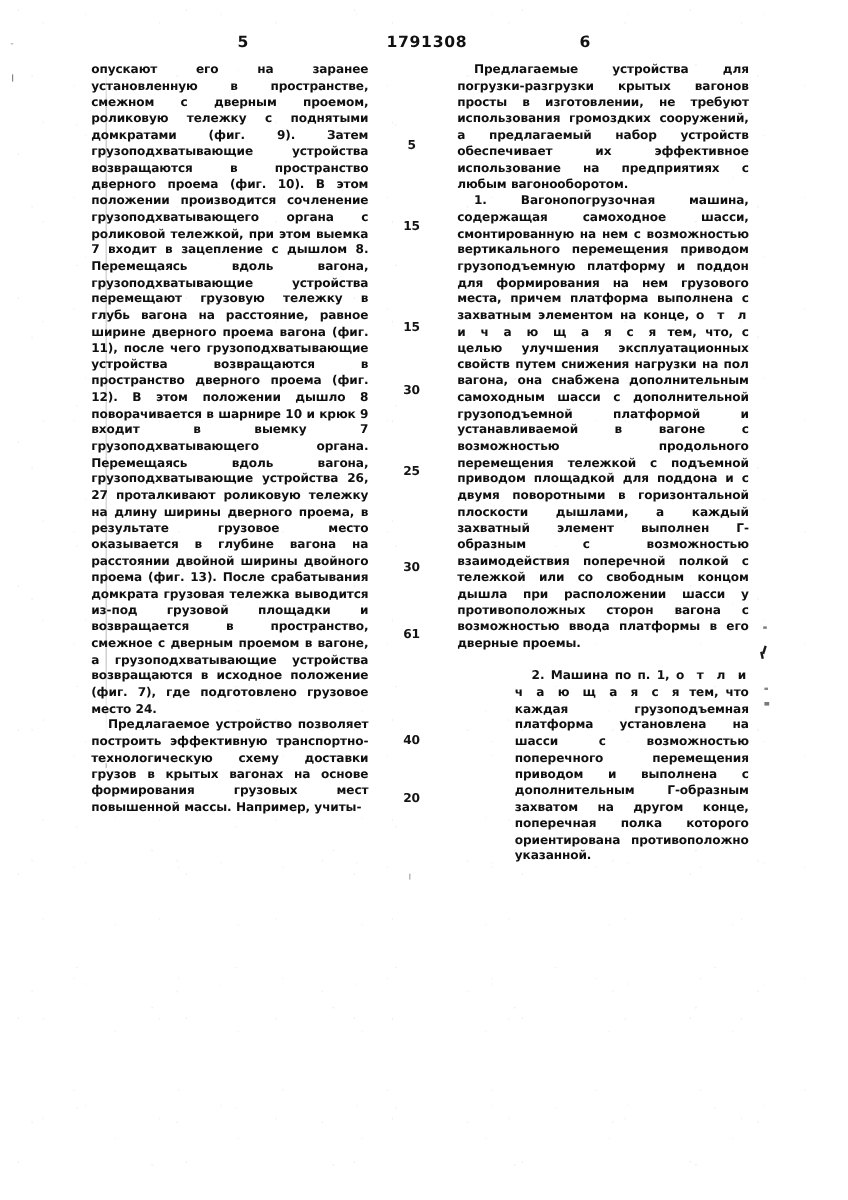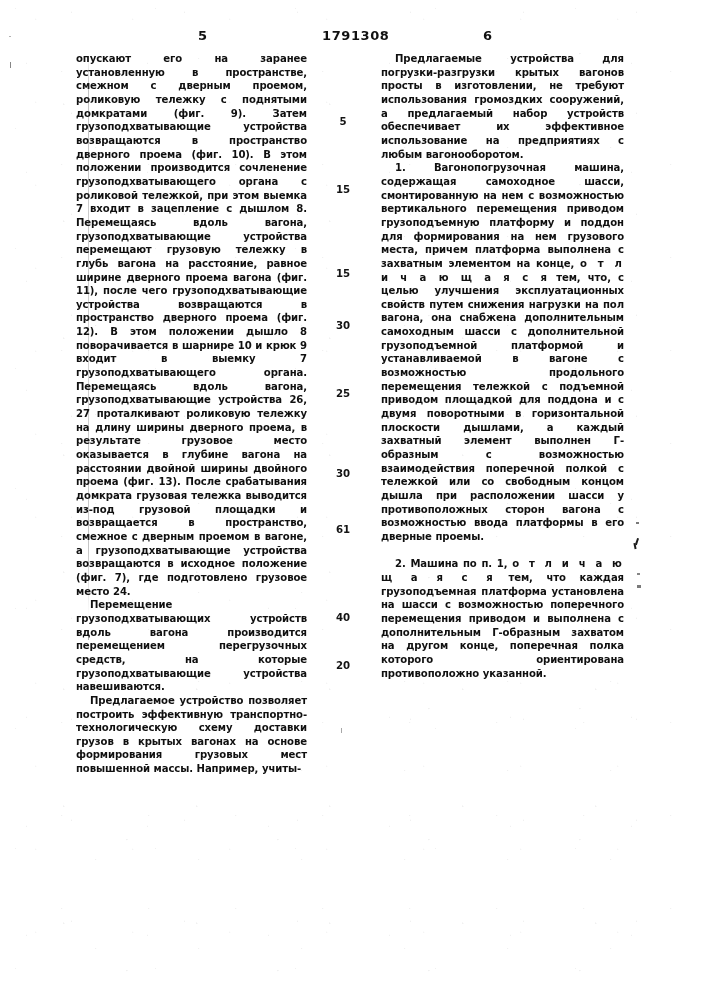--- a/index.html
+++ b/index.html
@@ -71,21 +71,21 @@
     word-spacing: 0.2px;
   }
   .col-left  { left: 76px;  width: 231px; }
   .col-right { left: 381px; width: 243px; }
 
   .col p {
     margin: 0;
     text-indent: 0;
   }
   .col p.ind { text-indent: 14px; }
-  .col p.gap-before { margin-top: 13.65px; }
+  .col p.gap-before { margin-top: 13.65px; margin-left: 48px; }
 
   
   .sp {
     letter-spacing: 2.1px;
     word-spacing: 1px;
   }
   .sect-head {
     text-indent: 14px;
     letter-spacing: 2.0px;
     word-spacing: 2px;
@@ -144,21 +144,20 @@
 <body>
 
 <div class="page-header">
   <span class="hdr-num hdr-left">5</span>
   <span class="hdr-num hdr-mid">1791308</span>
   <span class="hdr-num hdr-right">6</span>
 </div>
 
 <div class="col col-left">
   <p>опускают его на заранее установленную в пространстве, смежном с дверным проемом, роликовую тележку с поднятыми домкратами (фиг. 9). Затем грузоподхватывающие устройства возвращаются в пространство дверного проема (фиг. 10). В этом положении производится сочленение грузоподхватывающего органа с роликовой тележкой, при этом выемка 7 входит в зацепление с дышлом 8. Перемещаясь вдоль вагона, грузоподхватывающие устройства перемещают грузовую тележку в глубь вагона на расстояние, равное ширине дверного проема вагона (фиг. 11), после чего грузоподхватывающие устройства возвращаются в пространство дверного проема (фиг. 12). В этом положении дышло 8 поворачивается в шарнире 10 и крюк 9 входит в выемку 7 грузоподхватывающего органа. Перемещаясь вдоль вагона, грузоподхватывающие устройства 26, 27 проталкивают роликовую тележку на длину ширины дверного проема, в результате грузовое место оказывается в глубине вагона на расстоянии двойной ширины двойного проема (фиг. 13). После срабатывания домкрата грузовая тележка выводится из-под грузовой площадки и возвращается в пространство, смежное с дверным проемом в вагоне, а грузоподхватывающие устройства возвращаются в исходное положение (фиг. 7), где подготовлено грузовое место 24.</p>
-  <p class="ind">Перемещение грузоподхватывающих устройств вдоль вагона производится перемещением перегрузочных средств, на которые грузоподхватывающие устройства навешиваются.</p>
   <p class="ind">Предлагаемое устройство позволяет построить эффективную транспортно-технологическую схему доставки грузов в крытых вагонах на основе формирования грузовых мест повышенной массы. Например, учиты-</p>
 </div>
 
 <div class="col col-right">
   <p class="ind">Предлагаемые устройства для погрузки-разгрузки крытых вагонов просты в изготовлении, не требуют использования громоздких сооружений, а предлагаемый набор устройств обеспечивает их эффективное использование на предприятиях с любым вагонооборотом.</p>
 
 
   <p class="ind"><span>1. </span><span>Вагонопогрузочная машина, содержащая самоходное шасси, смонтированную на нем с возможностью вертикального перемещения приводом грузоподъемную платформу и поддон для формирования на нем грузового места, причем платформа выполнена с захватным элементом на конце, </span><span class="sp">о т л и ч а ю щ а я с я</span><span> тем, что, с целью улучшения эксплуатационных свойств путем снижения нагрузки на пол вагона, она снабжена дополнительным самоходным шасси с дополнительной грузоподъемной платформой и устанавливаемой в вагоне с возможностью продольного перемещения тележкой с подъемной приводом площадкой для поддона и с двумя поворотными в горизонтальной плоскости дышлами, а каждый захватный элемент выполнен Г-образным с возможностью взаимодействия поперечной полкой с тележкой или со свободным концом дышла при расположении шасси у противоположных сторон вагона с возможностью ввода платформы в его дверные проемы.</span></p>
 
   <p class="ind gap-before"><span>2. </span><span>Машина по п. 1, </span><span class="sp">о т л и ч а ю щ а я с я</span><span> тем, что каждая грузоподъемная платформа установлена на шасси с возможностью поперечного перемещения приводом и выполнена с дополнительным Г-образным захватом на другом конце, поперечная полка которого ориентирована противоположно указанной.</span></p>

